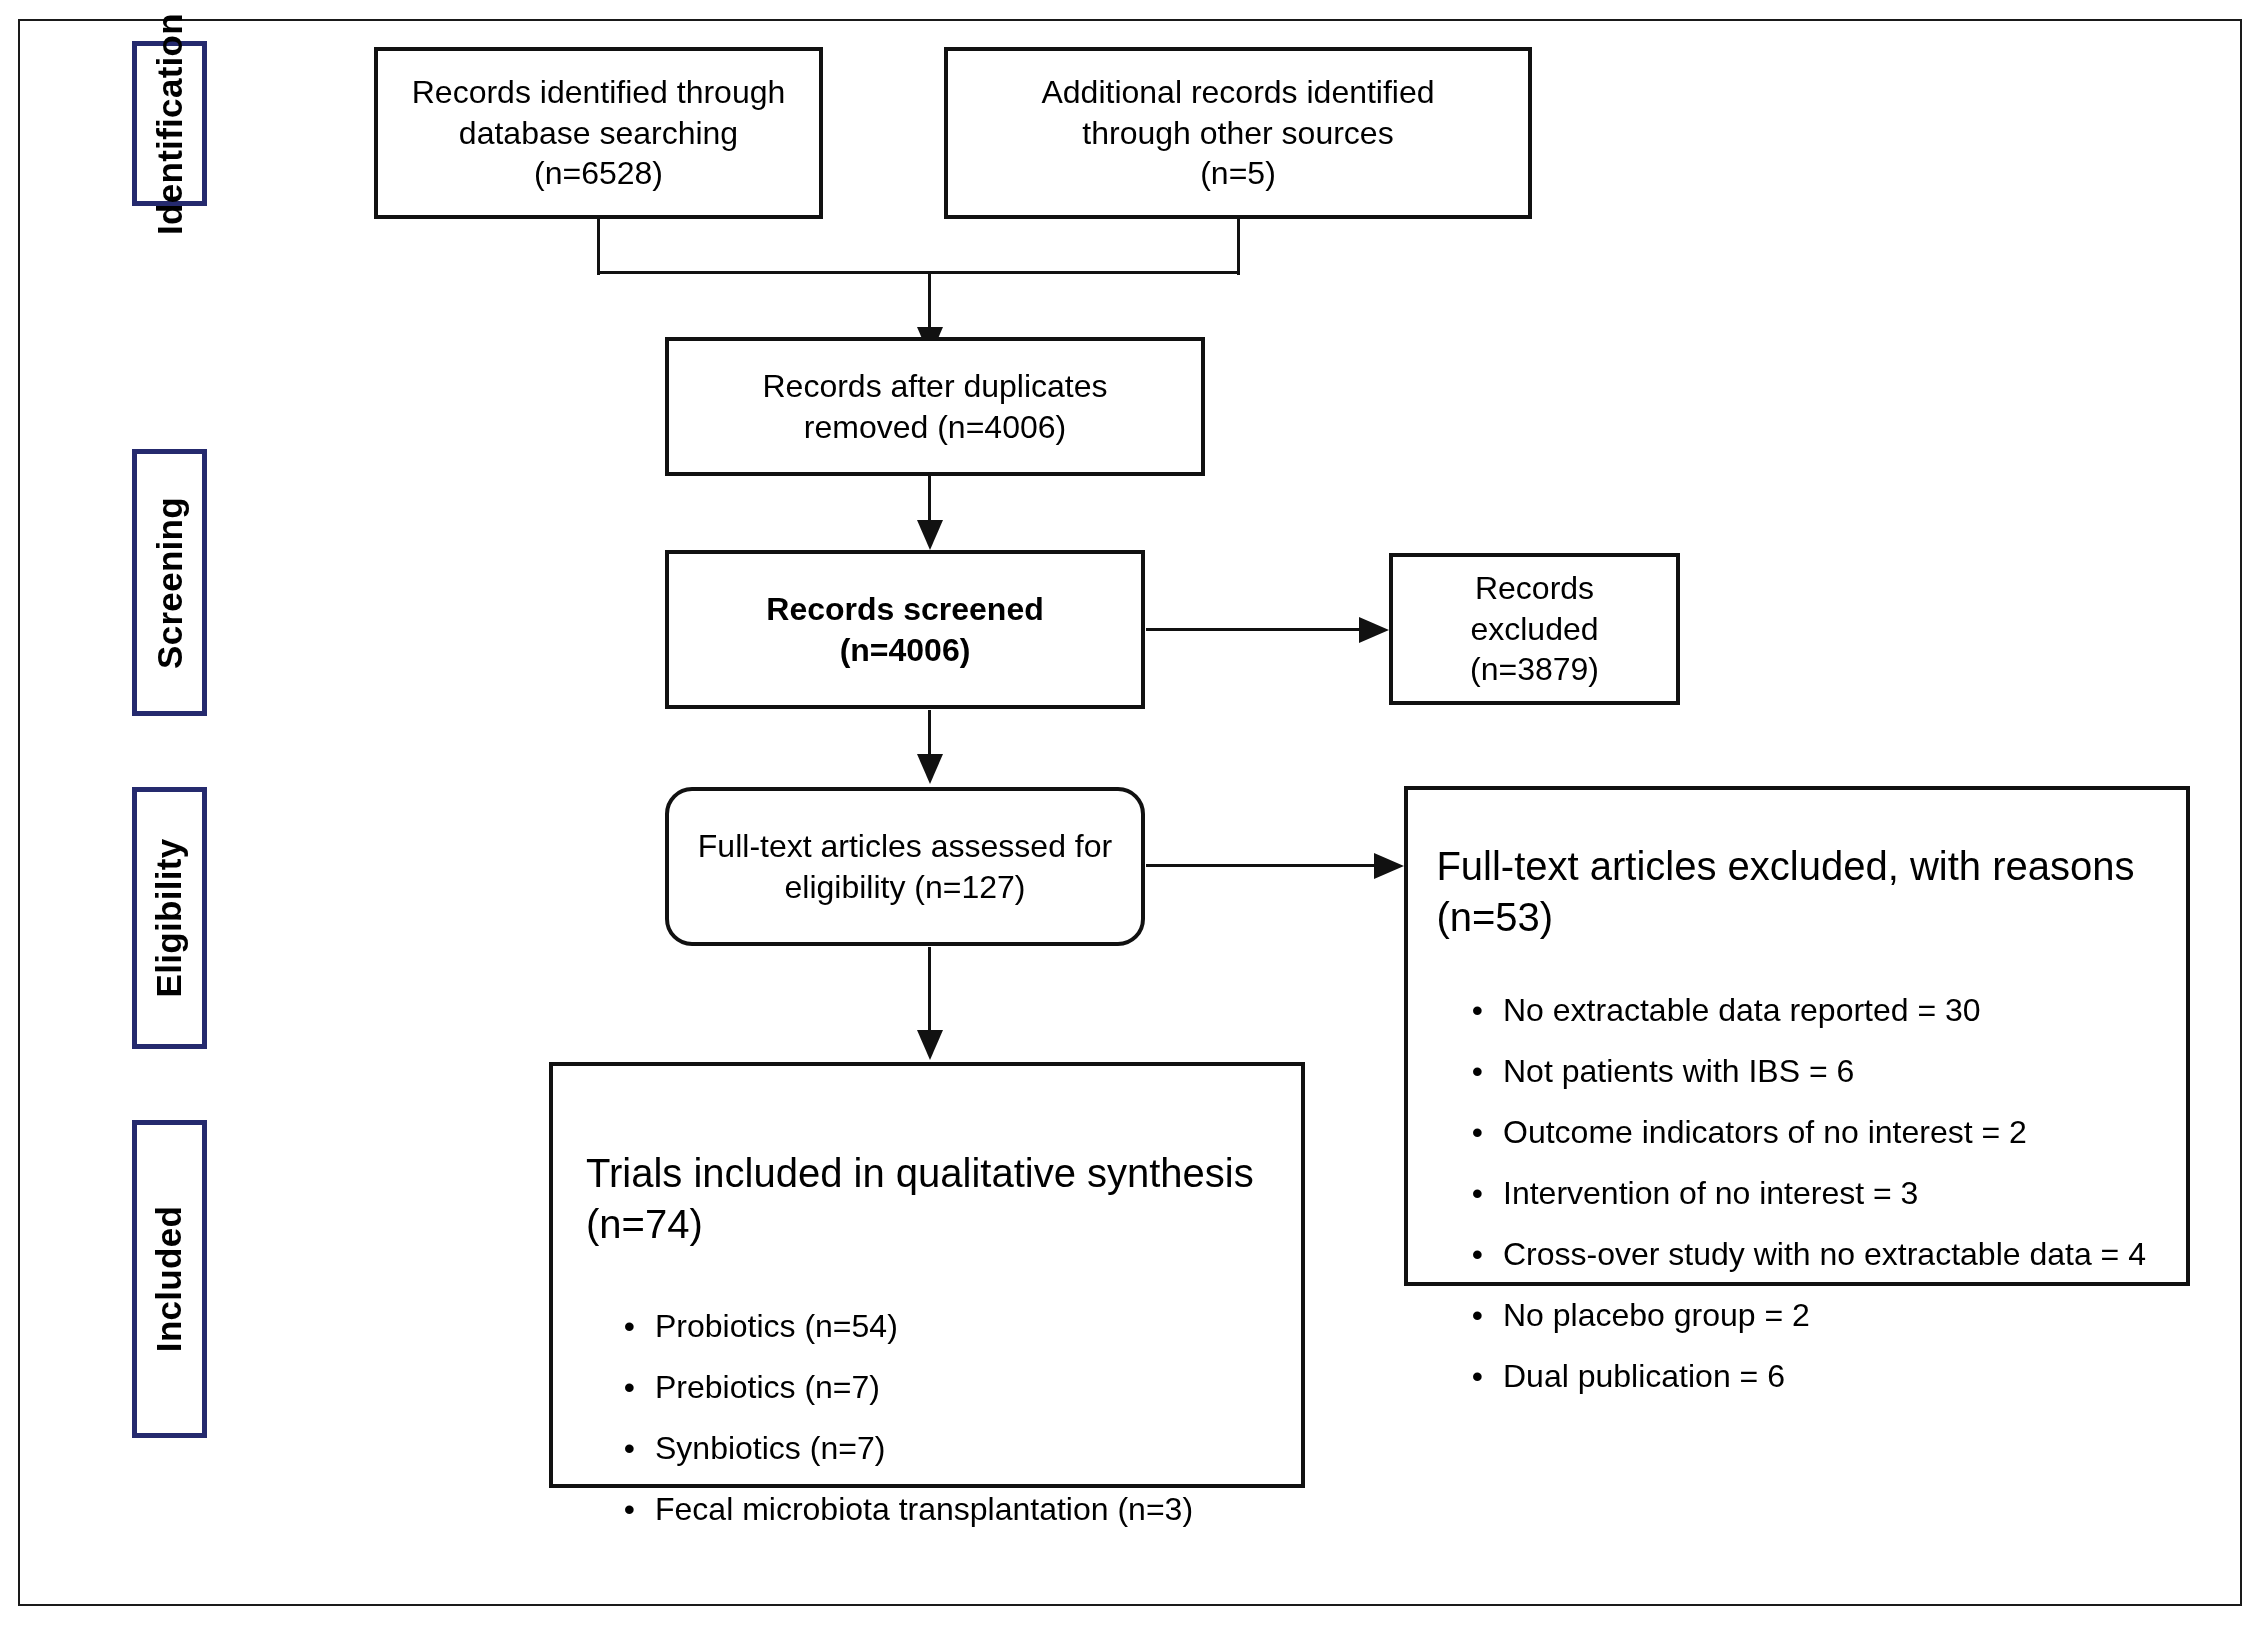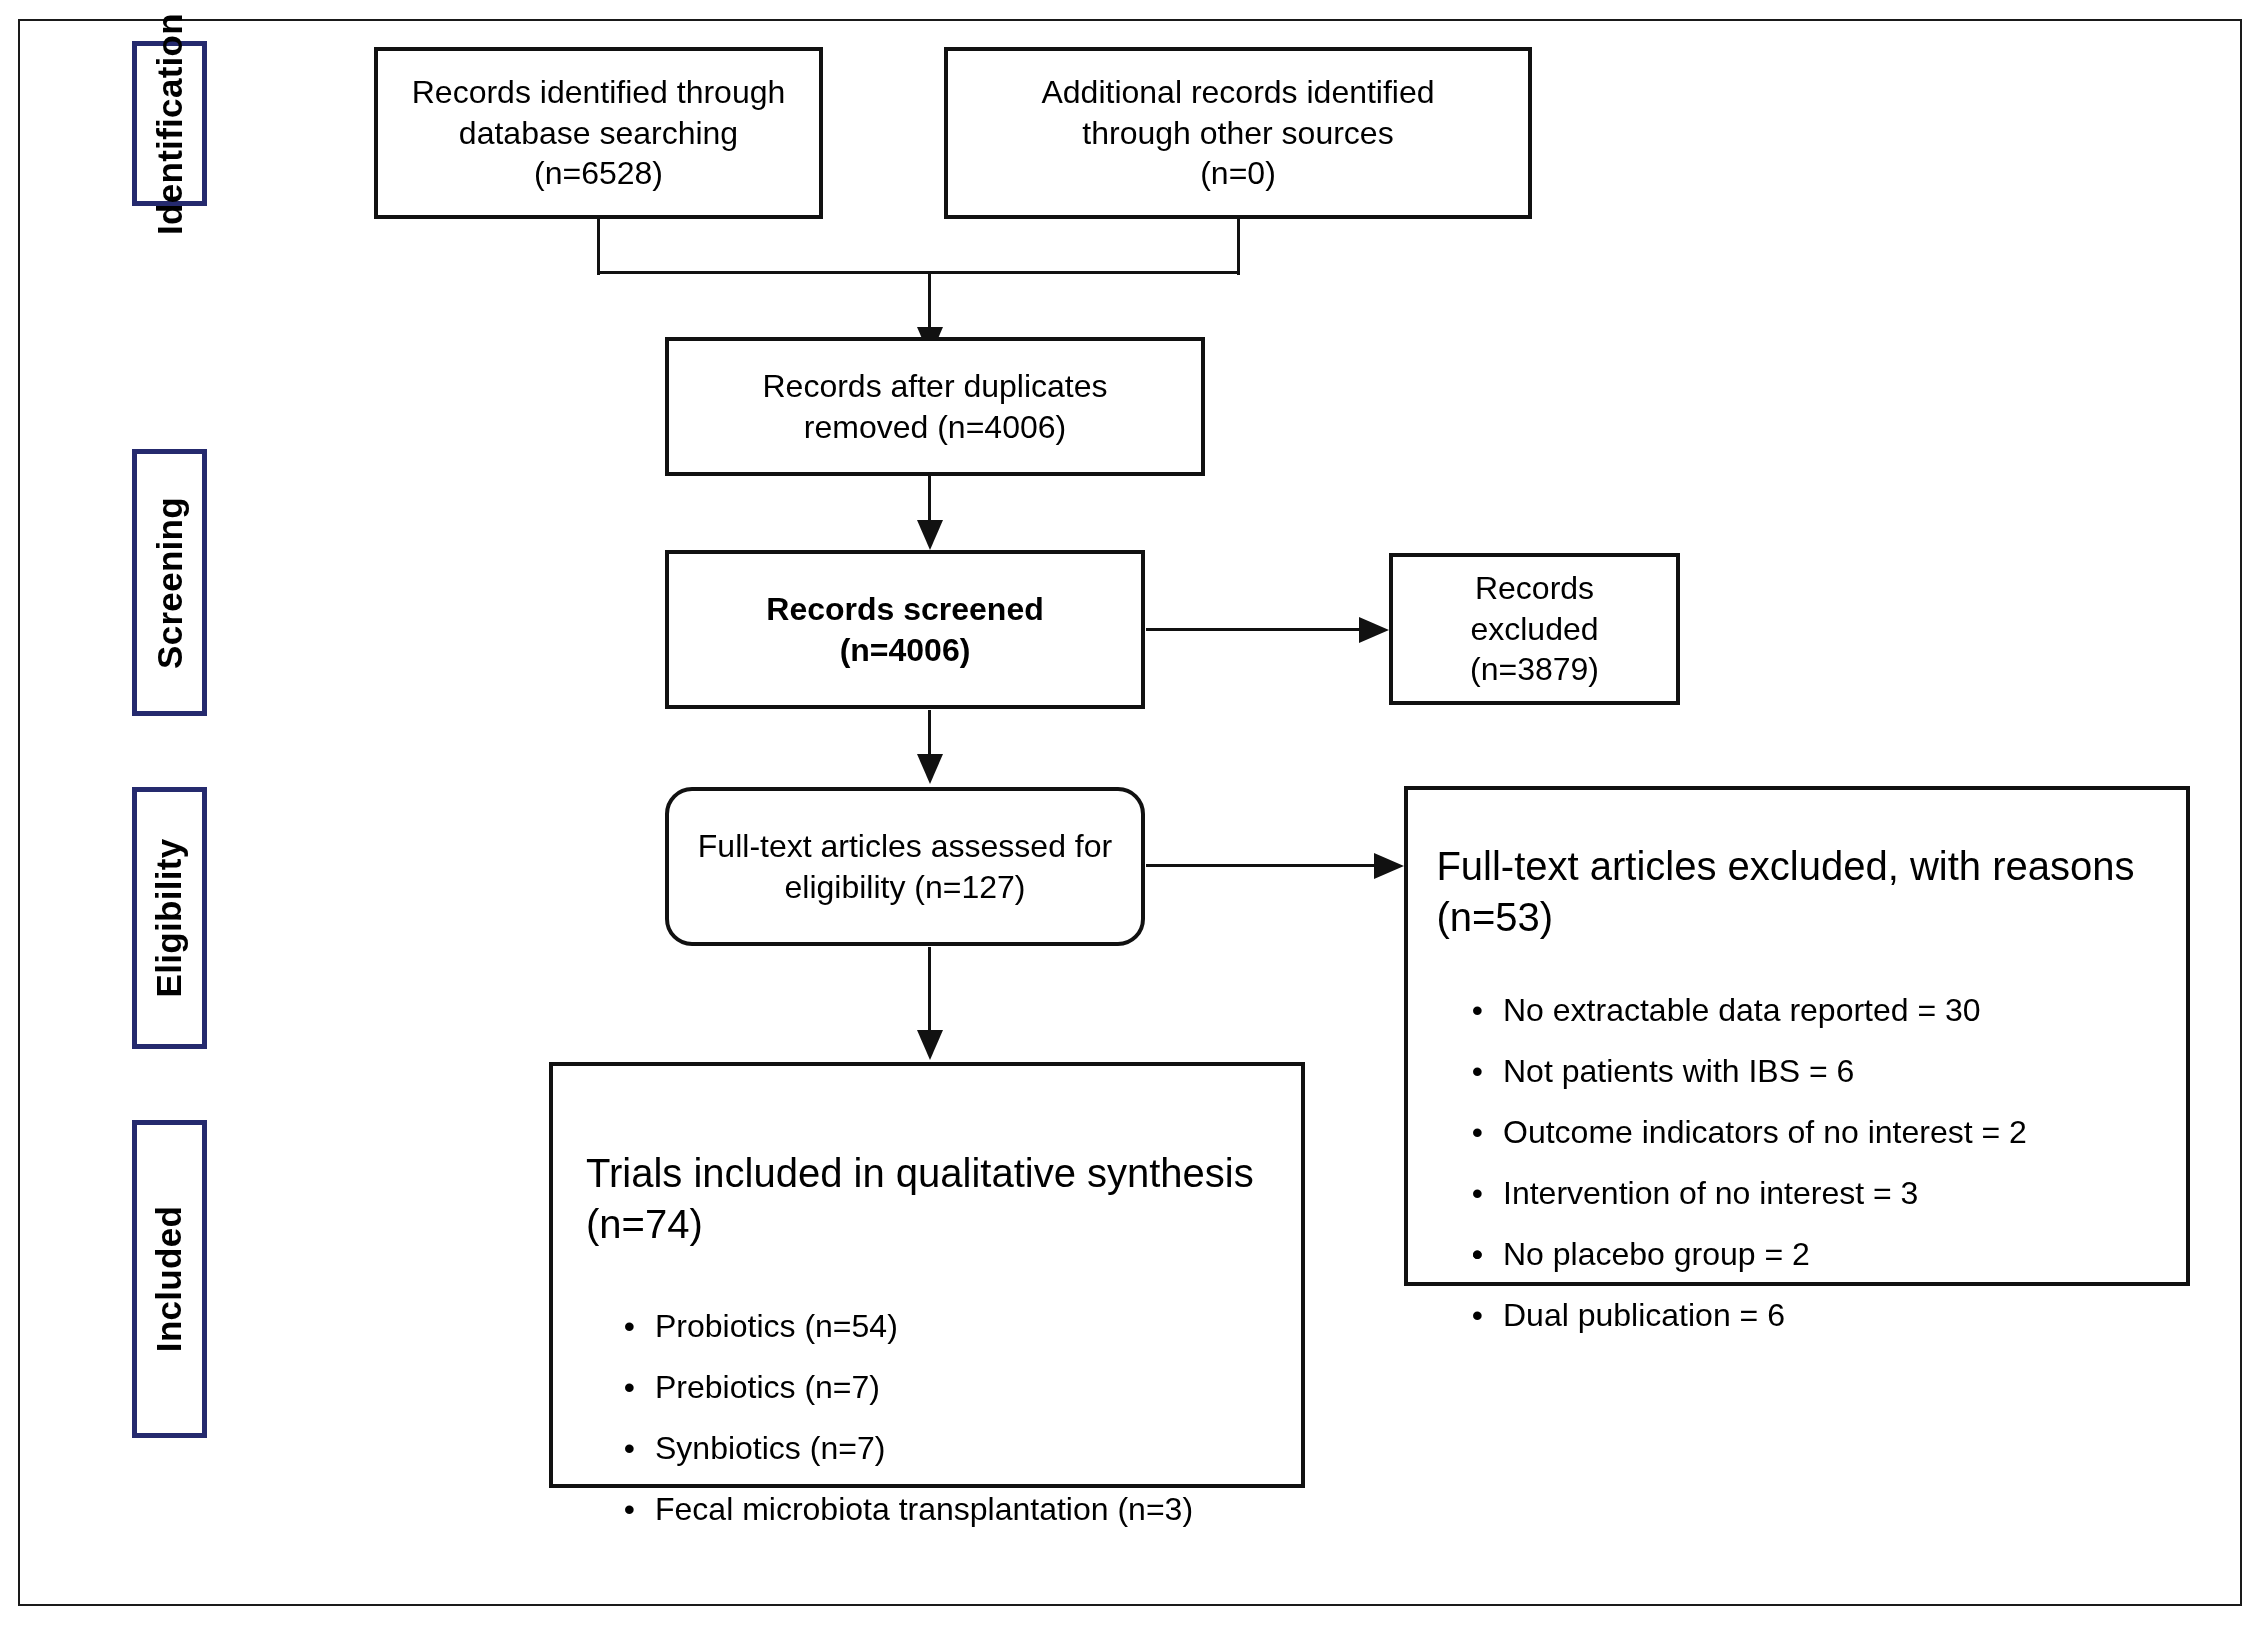--- a/index.html
+++ b/index.html
@@ -145,21 +145,21 @@
 
   <div class="flow-box centered" style="left:374px; top:47px; width:449px; height:172px;">
     <div class="box-text">Records identified through
 database searching
 (n=6528)</div>
   </div>
 
   <div class="flow-box centered" style="left:944px; top:47px; width:588px; height:172px;">
     <div class="box-text">Additional records identified
 through other sources
-(n=0)</div>
+(n=5)</div>
   </div>
 
   <div class="vline" style="left:597px; top:219px; height:56px;"></div>
   <div class="vline" style="left:1237px; top:219px; height:56px;"></div>
   <div class="hline" style="left:597px; top:271px; width:643px;"></div>
   <div class="vline" style="left:928px; top:271px; height:63px;"></div>
   <div class="arrow-down" style="left:917px; top:327px;"></div>
 
   <div class="flow-box centered" style="left:665px; top:337px; width:540px; height:139px;">
     <div class="box-text">Records after duplicates
@@ -207,20 +207,21 @@
       <li>
         <span class="bullet-dot">•</span>
         <span>Outcome indicators of no interest = 2</span>
       </li>
       <li>
         <span class="bullet-dot">•</span>
         <span>Intervention of no interest = 3</span>
       </li>
       <li>
         <span class="bullet-dot">•</span>
+        <span>Cross-over study with no extractable data = 4</span>
       </li>
       <li>
         <span class="bullet-dot">•</span>
         <span>No placebo group = 2</span>
       </li>
       <li>
         <span class="bullet-dot">•</span>
         <span>Dual publication = 6</span>
       </li>
     </ul>

